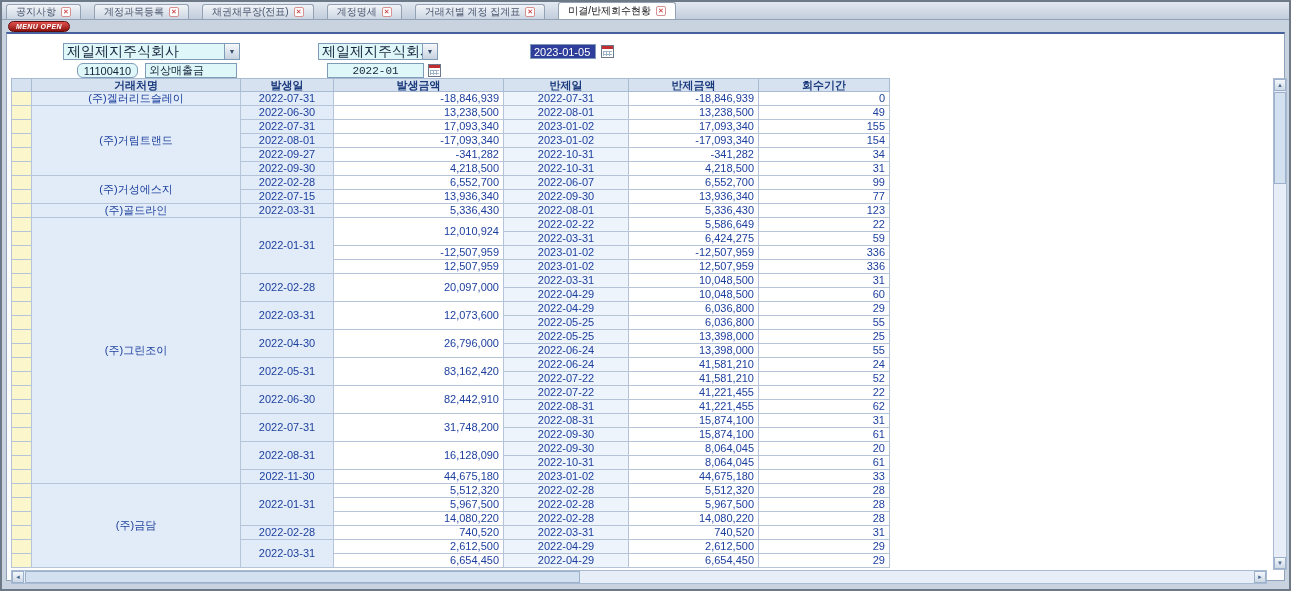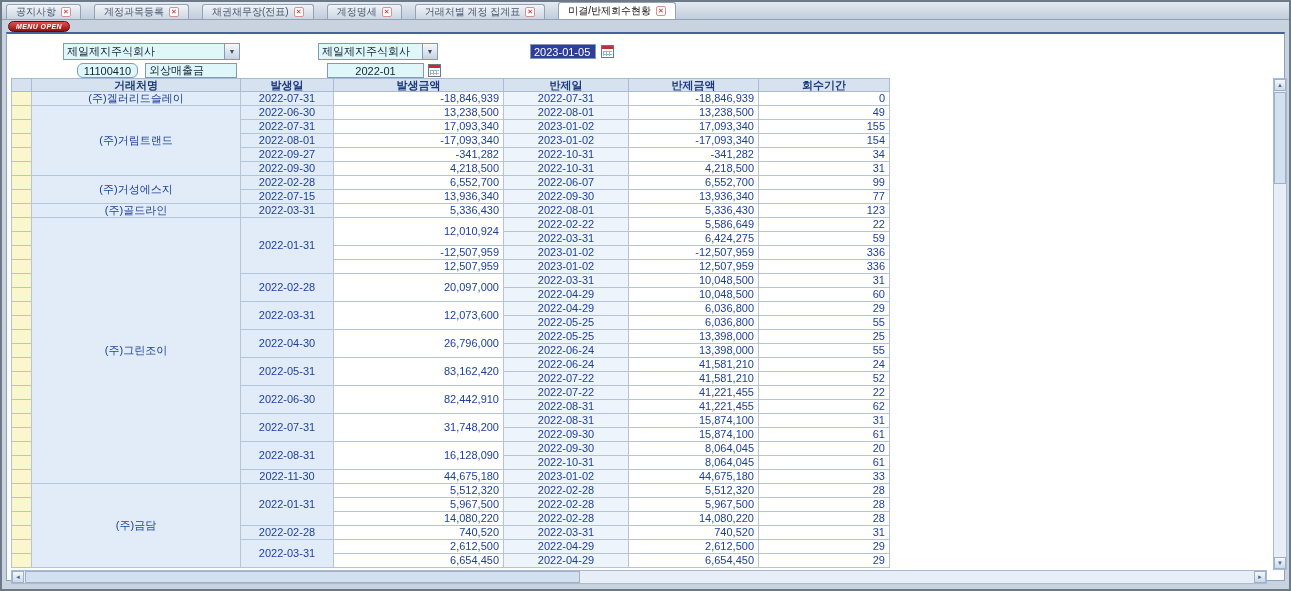--- a/index.html
+++ b/index.html
@@ -29,21 +29,21 @@
 
   .lbl { position:absolute; font-size:14px; font-weight:bold; color:#16306b; white-space:nowrap;margin-top:40px; }
 
   .tbox { position:absolute; height:15px; background:#dff7f8; border:1px solid #7e9cb8;
           font-size:11px; color:#12233a; padding:0 3px; font-family:inherit; }
   .center { text-align:center; }
   .date-input { background:#2e3e9a; color:#ffffff; text-align:left; }
 
   .selectbox { position:absolute; height:17px; background:#dff7f8; border:1px solid #7e9cb8;
                display:flex; align-items:center; cursor:default; }
-  .sel-text { flex:1; font-size:11px; padding-left:3px; color:#12233a; white-space:nowrap; overflow:hidden; }
+  .sel-text { flex:1; font-size:14px; padding-left:3px; color:#12233a; white-space:nowrap; overflow:hidden; }
   .sel-arrow { width:15px; align-self:stretch; background:linear-gradient(#f6f8fa,#c6d2e0);
                border-left:1px solid #7e9cb8; font-size:7px; color:#38506e;
                display:flex; align-items:center; justify-content:center; }
 
   .cal-icon { position:absolute; width:13px; height:13px; border:1px solid #6b7889; background:#fff; cursor:pointer; }
   .cal-top { display:block; height:3px; background:#c03030; }
   .cal-icon::after { content:""; position:absolute; left:1px; right:1px; top:5px; bottom:1px;
       background: repeating-linear-gradient(to right,#9fb2c6 0 1px,transparent 1px 3px),
                   repeating-linear-gradient(to bottom,#9fb2c6 0 1px,transparent 1px 3px); }
 
@@ -128,21 +128,21 @@
     <input class="tbox date-input" style="left: 523px; top: 10px; width: 66px;" readonly="" value="2023-01-05">
     <span class="cal-icon" style="left:594px;top:11px">
         <span class="cal-top"></span>
       </span>
 
     <span class="lbl" style="left:21px;top:31px">계정과목</span>
     <input class="tbox center" style="left: 70px; top: 29px; width: 61px; border-radius: 6px;" readonly="" value="11100410">
     <input class="tbox" style="left: 138px; top: 29px; width: 92px;" readonly="" value="외상매출금">
 
     <span class="lbl" style="left:247px;top:31px">당기시작년월</span>
-    <input class="tbox center" style="left: 320px; top: 29px; width: 97px;" readonly="" value="2022-01">
+    <input class="tbox center" style="left: 320px; top: 29px; width: 97px; font-family: Liberation Mono, monospace;" readonly="" value="2022-01">
     <span class="cal-icon" style="left:421px;top:30px">
         <span class="cal-top"></span>
       </span>
 
     <table class="grid">
       <colgroup>
         <col style="width:20px">
           <col style="width:209px">
           <col style="width:93px">
         <col style="width:170px">

